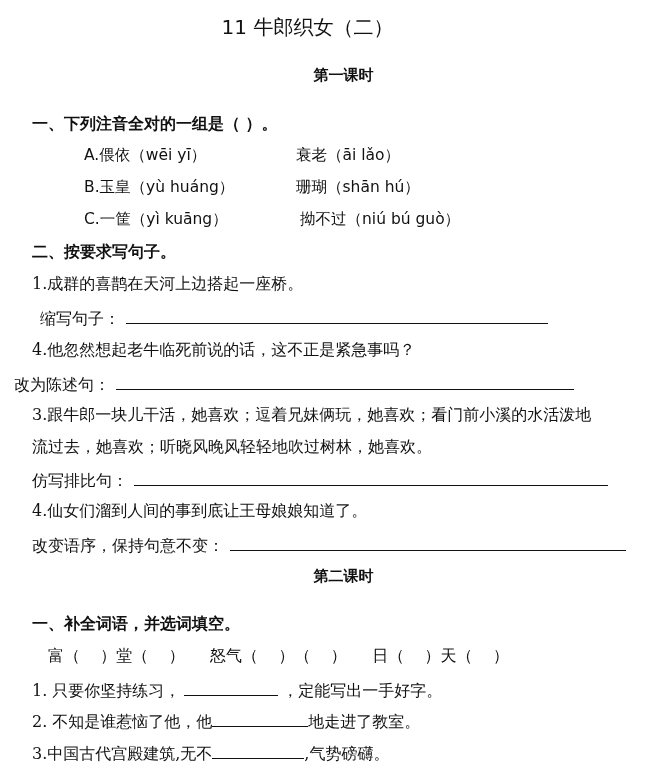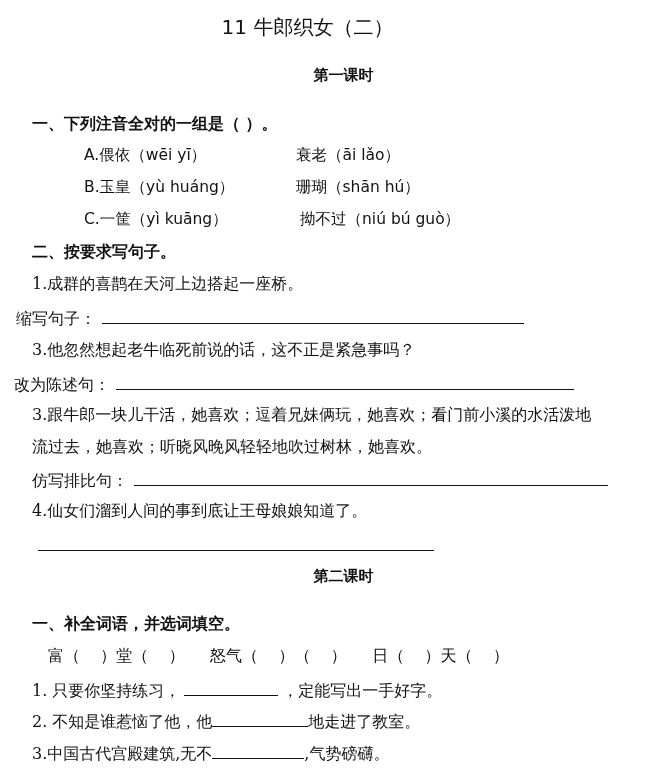--- a/index.html
+++ b/index.html
@@ -26,38 +26,38 @@
 <div class="abs opt" style="top:145px; left:84px;">A.偎依（wēi yī）</div>
 <div class="abs opt" style="top:145px; left:296px;">衰老（āi lǎo）</div>
 <div class="abs opt" style="top:177px; left:84px;">B.玉皇（yù huáng）</div>
 <div class="abs opt" style="top:177px; left:296px;">珊瑚（shān hú）</div>
 <div class="abs opt" style="top:209px; left:84px;">C.一筐（yì kuāng）</div>
 <div class="abs opt" style="top:209px; left:300px;">拗不过（niú bú guò）</div>
 
 <div class="abs sec" style="top:242px;">二、按要求写句子。</div>
 
 <div class="abs line serif" style="top:274px; left:32px;">1.成群的喜鹊在天河上边搭起一座桥。</div>
-<div class="abs line serif" style="top:307px; left:16px;">
+<div class="abs line serif" style="top:307px; left:40px;">
   <span>缩写句子：</span><span class="blank" style="width:422px; margin-left:6px;"></span>
 </div>
 
-<div class="abs line serif" style="top:340px; left:32px;">3.他忽然想起老牛临死前说的话，这不正是紧急事吗？</div>
+<div class="abs line serif" style="top:340px; left:32px;">4.他忽然想起老牛临死前说的话，这不正是紧急事吗？</div>
 <div class="abs line serif" style="top:373px; left:14px;">
   <span>改为陈述句：</span><span class="blank" style="width:458px; margin-left:6px;"></span>
 </div>
 
 <div class="abs line serif" style="top:405px; left:32px;">3.跟牛郎一块儿干活，她喜欢；逗着兄妹俩玩，她喜欢；看门前小溪的水活泼地</div>
 <div class="abs line serif" style="top:437px; left:32px;">流过去，她喜欢；听晓风晚风轻轻地吹过树林，她喜欢。</div>
 <div class="abs line serif" style="top:469px; left:32px;">
   <span>仿写排比句：</span><span class="blank" style="width:474px; margin-left:6px;"></span>
 </div>
 
 <div class="abs line serif" style="top:501px; left:32px;">4.仙女们溜到人间的事到底让王母娘娘知道了。</div>
 <div class="abs line serif" style="top:534px; left:32px;">
-  <span class="blank" style="width:396px; margin-left:6px;"></span>
+  <span>改变语序，保持句意不变：</span><span class="blank" style="width:396px; margin-left:6px;"></span>
 </div>
 
 <div class="abs lesson" style="top:567px;">第二课时</div>
 
 <div class="abs sec" style="top:614px;">一、补全词语，并选词填空。</div>
 
 <div class="abs line serif" style="top:646px; left:48px; white-space:pre;">富（    ）堂（    ）     怒气（    ）（    ）     日（    ）天（    ）</div>
 
 <div class="abs line serif" style="top:679px; left:32px;text-align:right;">
   <span>1. 只要你坚持练习，</span><span class="blank" style="width:94px; margin:0 4px;"></span><span>，定能写出一手好字。</span>

